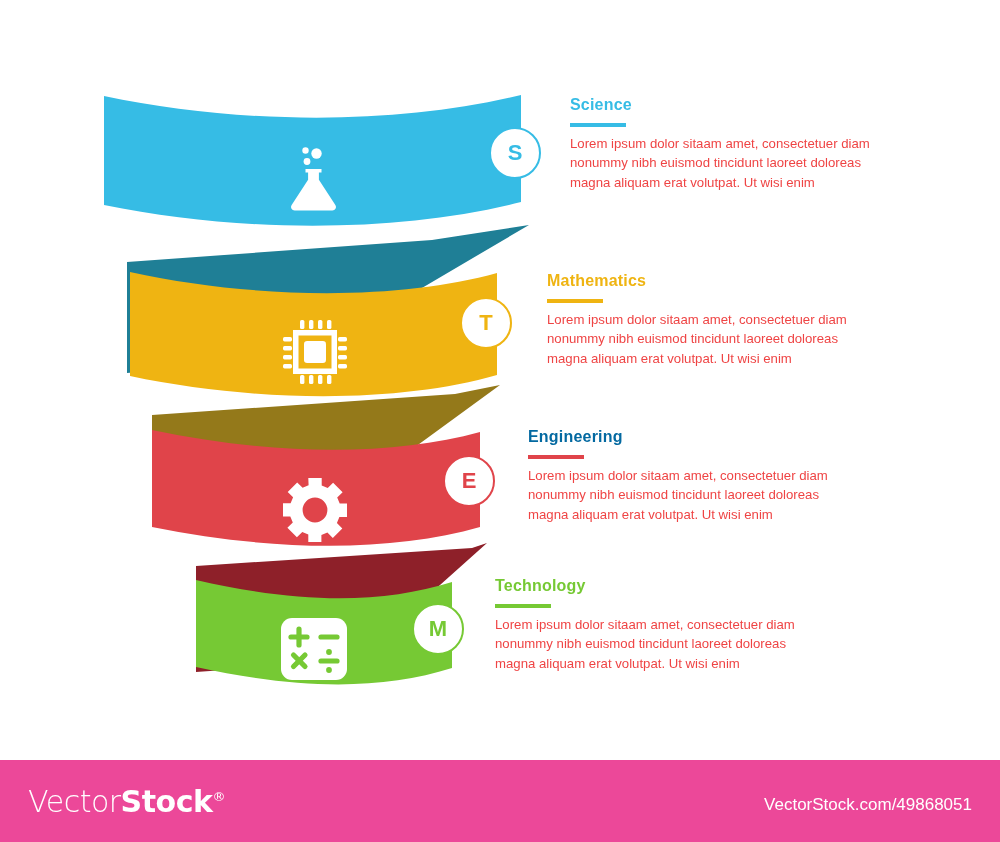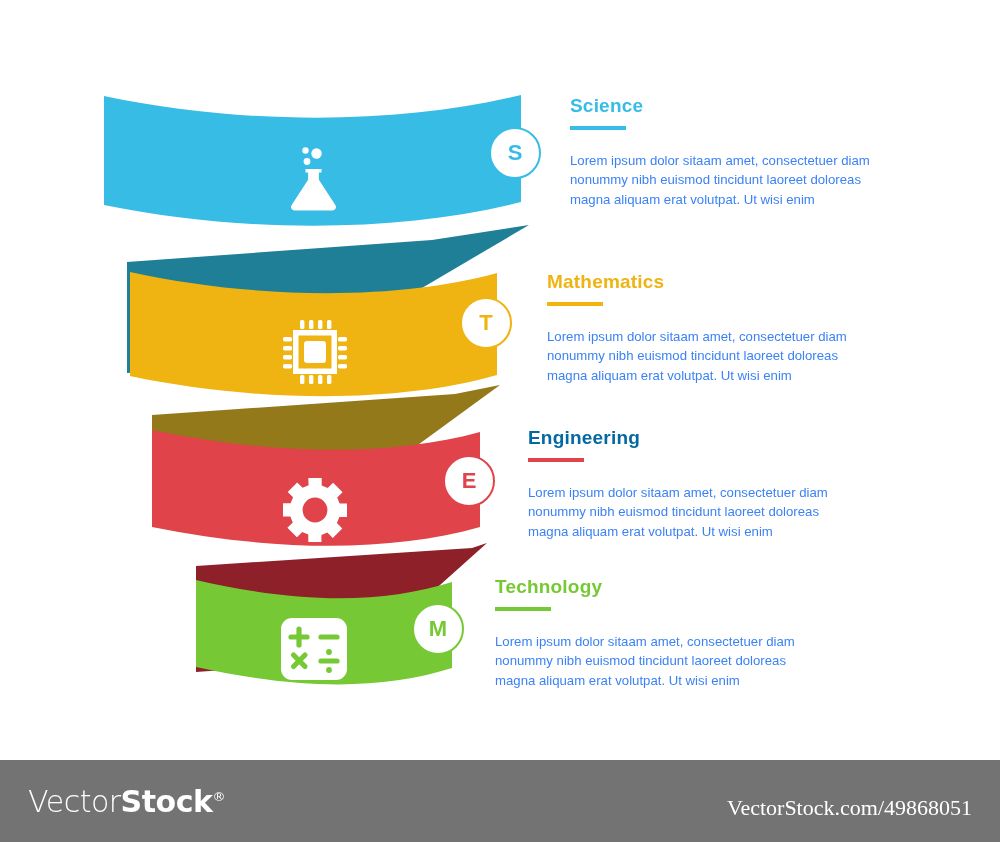--- a/index.html
+++ b/index.html
@@ -14,29 +14,29 @@
   #canvas {
     position:absolute; left:0; top:0;
     width:1000px; height:760px;
     background:#ffffff;
   }
   #ribbonSvg { position:absolute; left:0; top:0; }
 
   
   .text-block { position:absolute; }
   .tb-title {
-    font-size:19px; font-weight:bold;
+    font-size:16px; font-weight:bold;
     letter-spacing:0.2px; line-height:1.1;
     white-space:nowrap;
   }
   .tb-rule { height:4px; width:56px; margin-top:9px; border-radius:0; }
   .tb-body {
-    margin-top:21px;
+    margin-top:7px;
     font-size:13.2px; line-height:1.48;
-    color:#3b82f6;
+    color:#ef4444;
     width:330px;
   }
 
   
   #tb-0 { left:570px; top:96px; }
   #tb-1 { left:547px; top:272px; }
   #tb-2 { left:528px; top:428px; }
   #tb-3 { left:495px; top:577px; }
 
   #tb-1 .tb-body, #tb-2 .tb-body { width:320px; }
@@ -61,35 +61,35 @@
   .icon-wrap { position:absolute; }
   #icon-0 { left:283px; top:141px; }
   #icon-1 { left:283px; top:320px; }
   #icon-2 { left:283px; top:478px; }
   #icon-3 { left:281px; top:618px; }
 
   
   #footer {
     position:absolute; left:0; top:760px;
     width:1000px; height:82px;
-    background:#737373;
+    background:#ec4899;
   }
   #logo {
     position:absolute; left:28px; top:24px;
     font-size:30px; color:#ffffff;
     letter-spacing:-0.5px;
     font-family:"DejaVu Sans", sans-serif;
   }
   #logo .lo-light { font-weight:300; }
   #logo .lo-bold  { font-weight:bold; }
   #logo .lo-reg   { font-size:13px; vertical-align:super; }
   #footer-url {
     position:absolute; right:28px; top:35px;
-    font-size:22px; color:#ffffff;
-    font-family:Liberation Serif, serif;
+    font-size:17px; color:#ffffff;
+    font-family:Liberation Sans, sans-serif;
   }
 </style>
 </head>
 <body>
 
 <div id="canvas">
 
   <svg id="ribbonSvg" width="1000" height="760" viewBox="0 0 1000 760">
 
     <path d="M 127 262 L 432 240 L 529 225 L 303 358 L 127 373 Z" fill="#1f7f96"></path>

